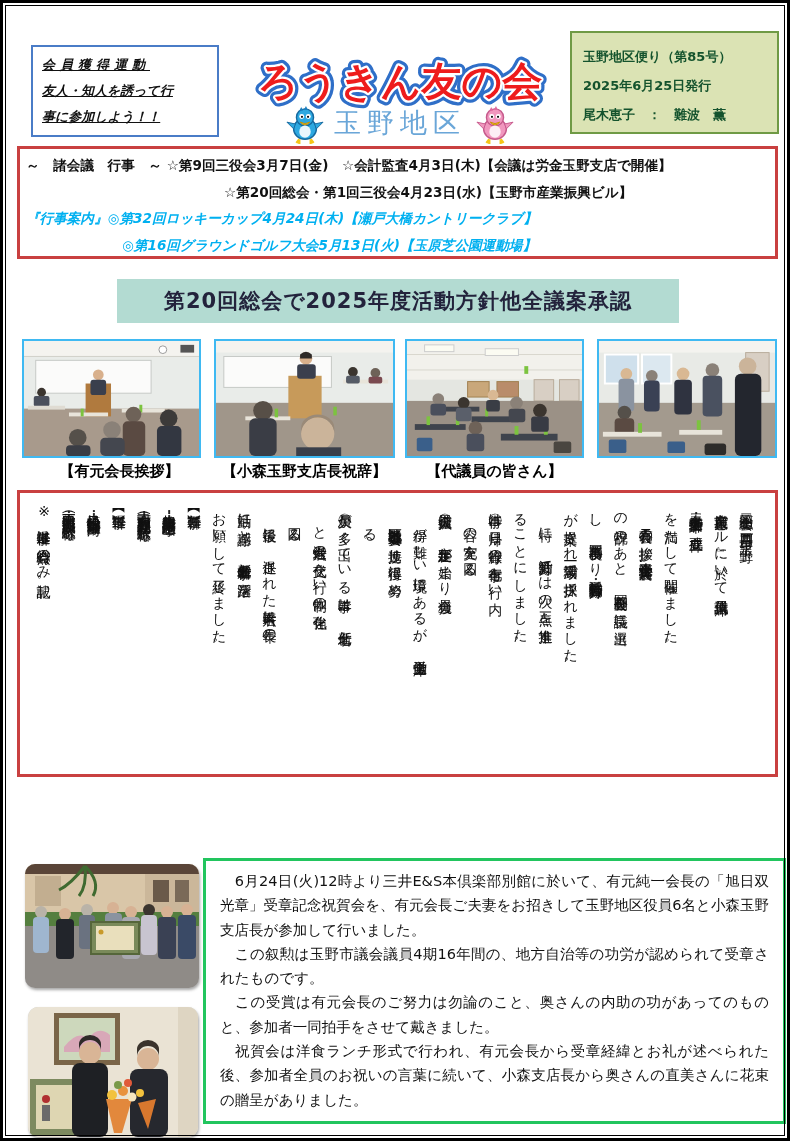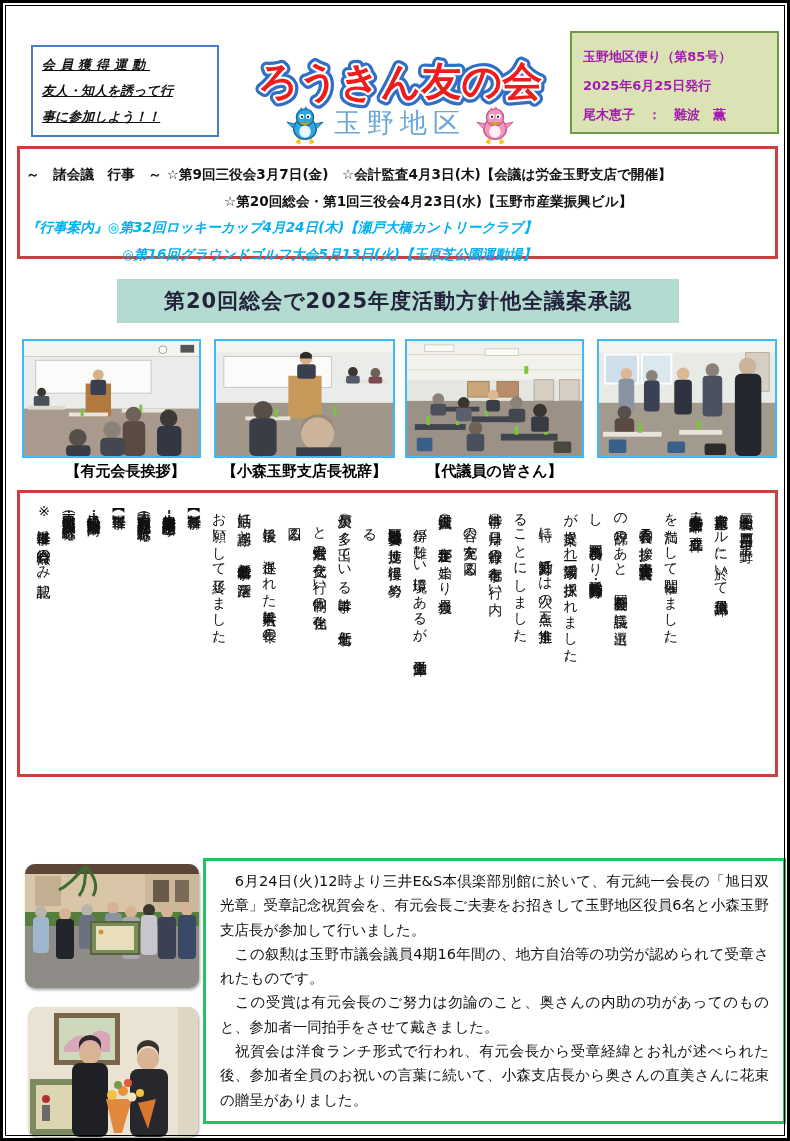--- a/index.html
+++ b/index.html
@@ -12,26 +12,26 @@
   .slogan-box{position:absolute;left:28px;top:42px;width:188px;height:92px;box-sizing:border-box;
     border:2px solid #4a7cc7;padding:5px 9px;font-size:13px;font-weight:bold;font-style:italic;color:#111;}
   .slogan-box .ln{text-decoration:underline;line-height:26px;white-space:nowrap;}
   .slogan-box .sp{letter-spacing:5px;}
 
   .title-wrap{position:absolute;left:222px;top:50px;width:350px;text-align:center;}
   .subtitle-row{position:absolute;left:222px;top:102px;width:350px;display:flex;align-items:flex-start;justify-content:center;gap:10px;}
   .subtitle{color:#6aa6d8;font-size:27px;letter-spacing:6px;white-space:nowrap;}
 
   .issue-box{position:absolute;left:567px;top:28px;width:209px;height:103px;box-sizing:border-box;
-    background:#dbe3b4;border:2px solid #6f9a45;padding:9px 11px;font-size:13px;font-weight:bold;color:#a21caf;}
+    background:#dbe3b4;border:2px solid #6f9a45;padding:9px 11px;font-size:13px;font-weight:bold;color:#14532d;}
   .issue-box .ln{line-height:29px;white-space:nowrap;}
 
   
   .events-box{position:absolute;left:14px;top:143px;width:761px;height:113px;box-sizing:border-box;
-    border:3px solid #c94040;background:#fff;padding:12px 6px;font-size:13.6px;font-weight:bold;color:#111;}
+    border:3px solid #c94040;background:#fff;padding:3px 6px;font-size:13.6px;font-weight:bold;color:#111;}
   .events-box .ln{line-height:26.5px;white-space:nowrap;}
   .events-box .indent1{padding-left:198px;}
   .events-box .cyan{color:#00b0f0;font-style:italic;}
   .events-box .indent2{padding-left:96px;}
 
   
   .headline{position:absolute;left:114px;top:276px;width:562px;height:44px;background:#b3dbd2;
     color:#23233c;font-size:21px;font-weight:600;text-align:center;line-height:44px;letter-spacing:1px;white-space:nowrap;}
 
   
@@ -249,21 +249,21 @@
       <rect x="4" y="94" width="60" height="5" fill="#e8e4da"></rect>
       <rect x="40" y="85" width="4" height="10" fill="#7cc33f"></rect>
       <rect x="82" y="92" width="44" height="5" fill="#e8e4da"></rect>
       <rect x="100" y="82" width="4" height="10" fill="#7cc33f"></rect>
       <rect x="10" y="102" width="18" height="14" rx="2" fill="#3a5f8a"></rect>
       <rect x="70" y="104" width="18" height="12" rx="2" fill="#3a5f8a"></rect>
       <rect x="108" y="106" width="22" height="12" rx="3" fill="#2e2c2a"></rect>
     </svg>
   </div>
 
-  <div class="cap" style="left:33px;width:179px;">【有元会長挨拶】</div>
+  <div class="cap" style="left:27px;width:179px;">【有元会長挨拶】</div>
   <div class="cap" style="left:211px;width:181px;">【小森玉野支店長祝辞】</div>
   <div class="cap" style="left:402px;width:179px;">【代議員の皆さん】</div>
   <div class="cap" style="left:594px;width:180px;margin-top:44px;">【新幹事の皆さん】</div>
 
   <div class="article-box">
     <div class="vtext">第二十回総会を四月二十三日(水)『玉野
 市産業振興ビル』に於いて代議員出席二
 十二名・委任十二名計三十四で成立要件
 を満たして開催しました。
 　有元会長の挨拶、小森労金玉野支店長

